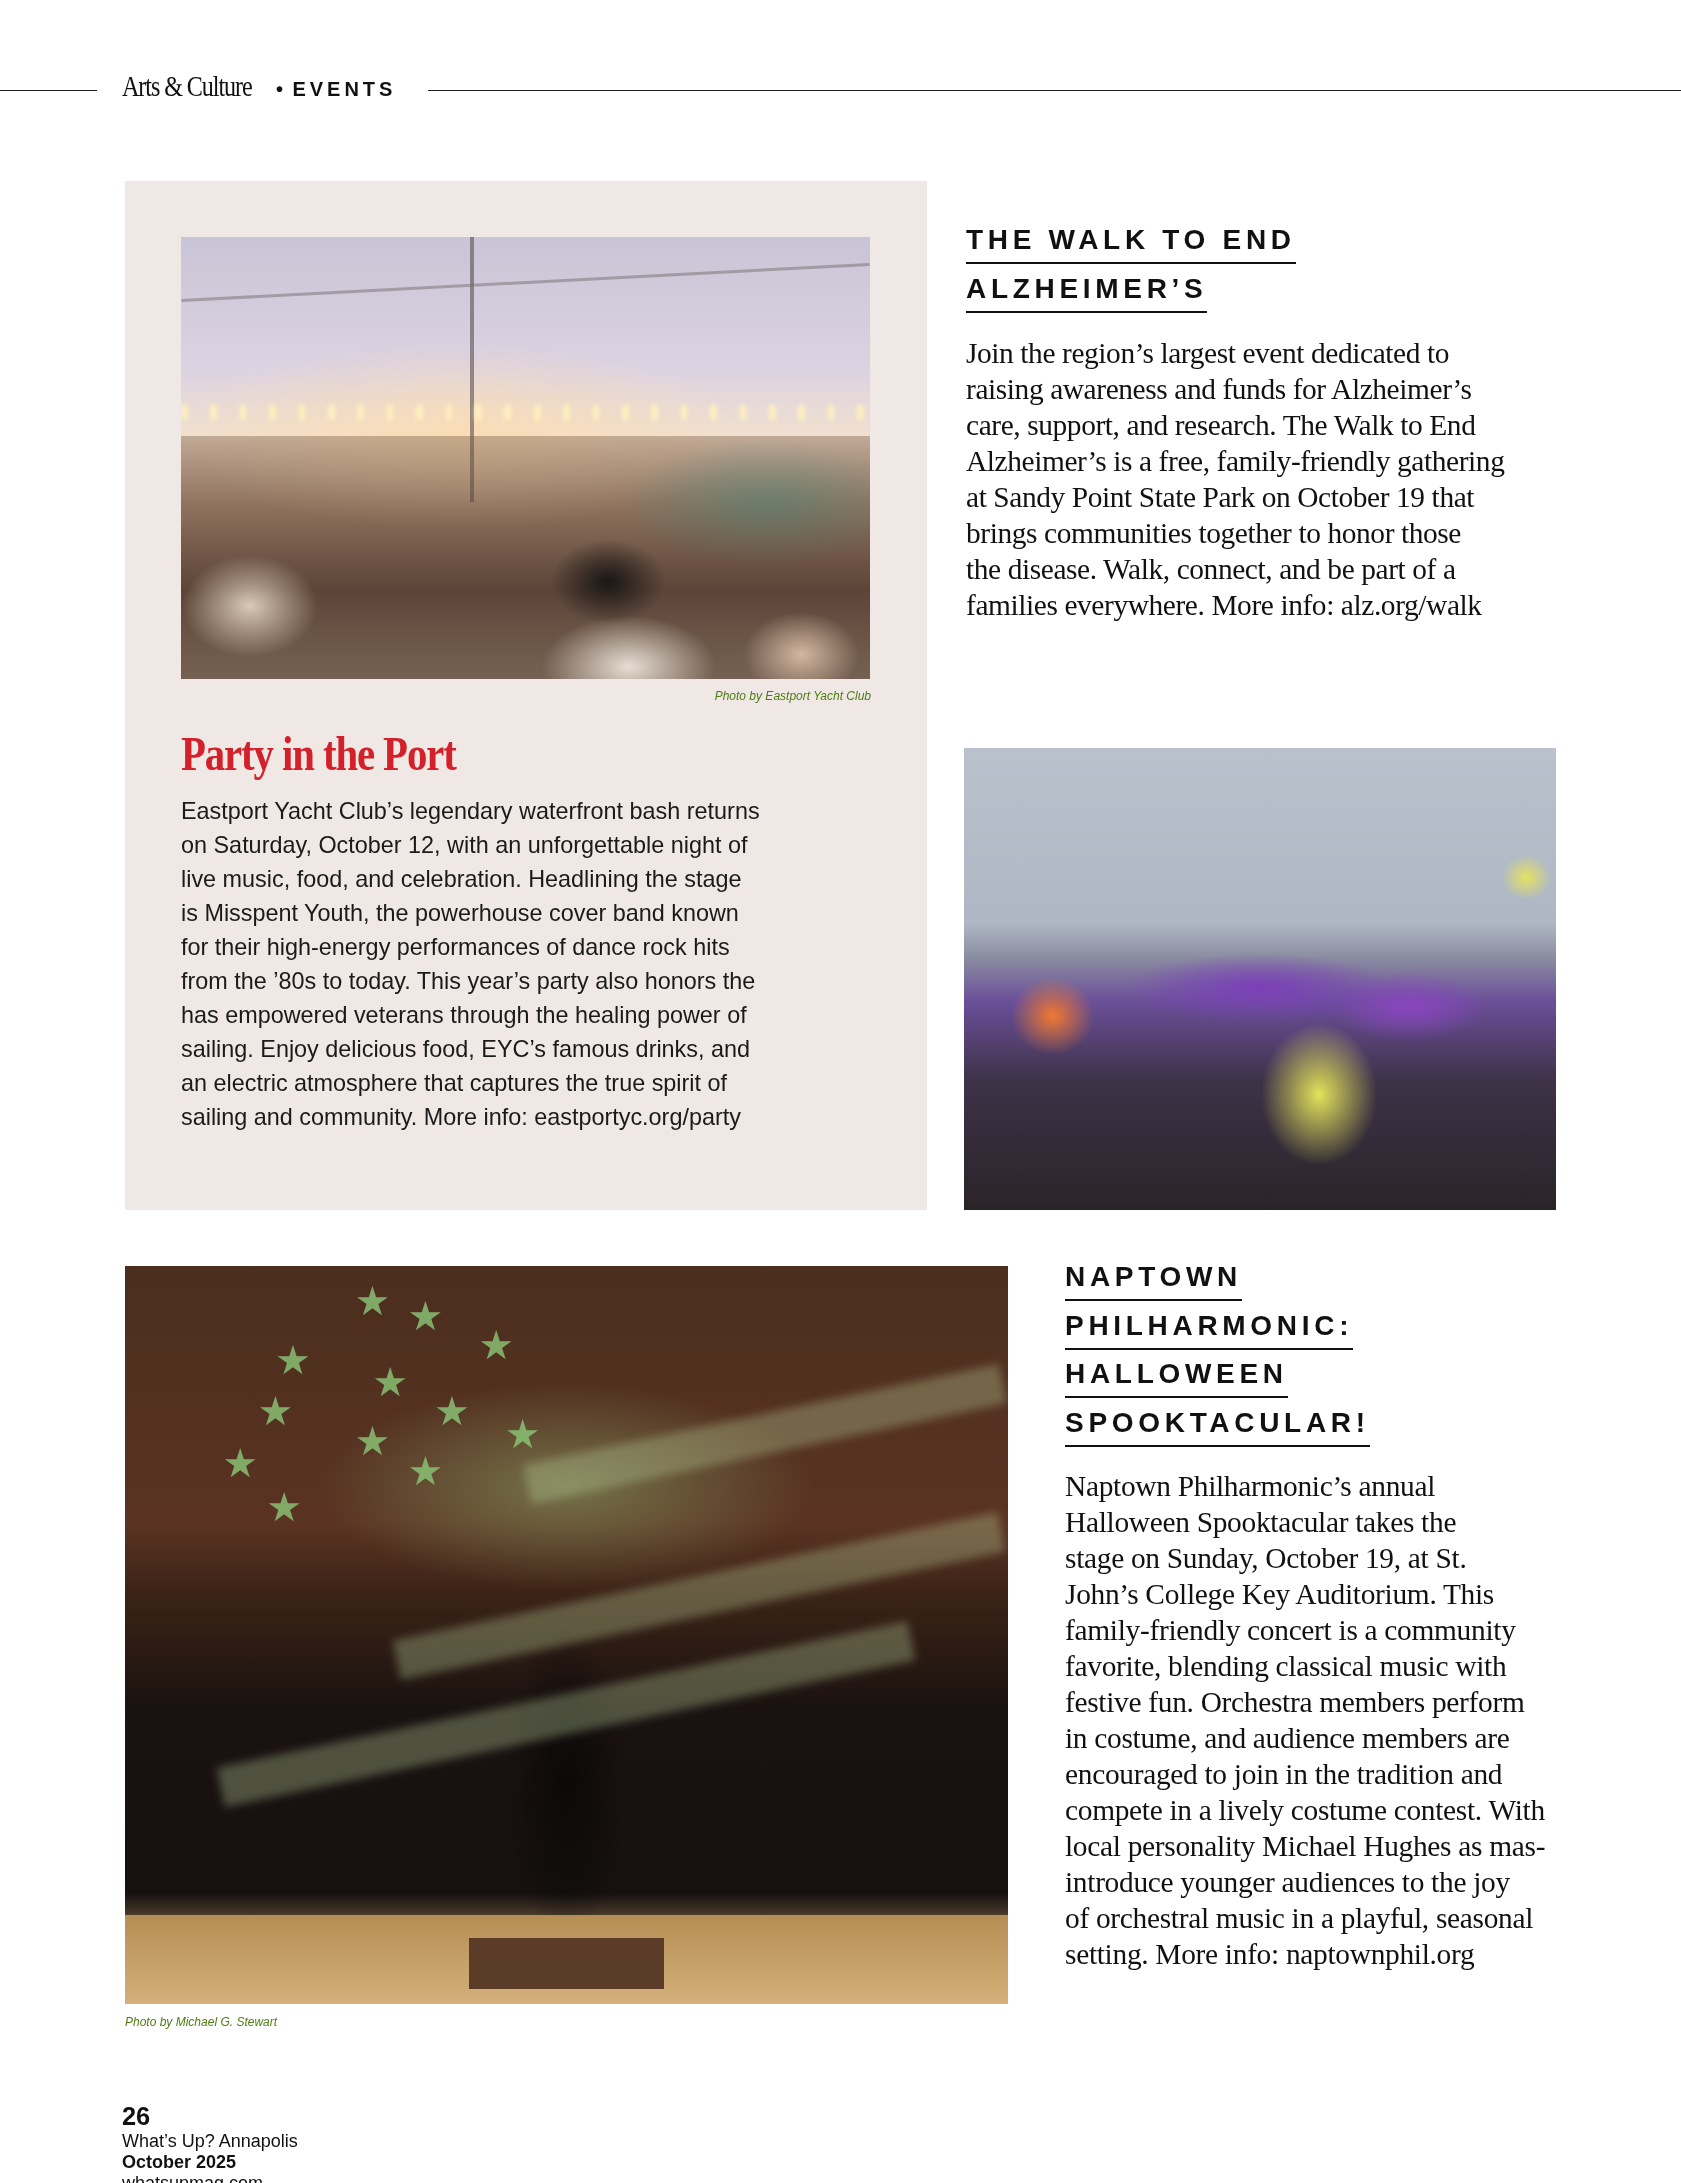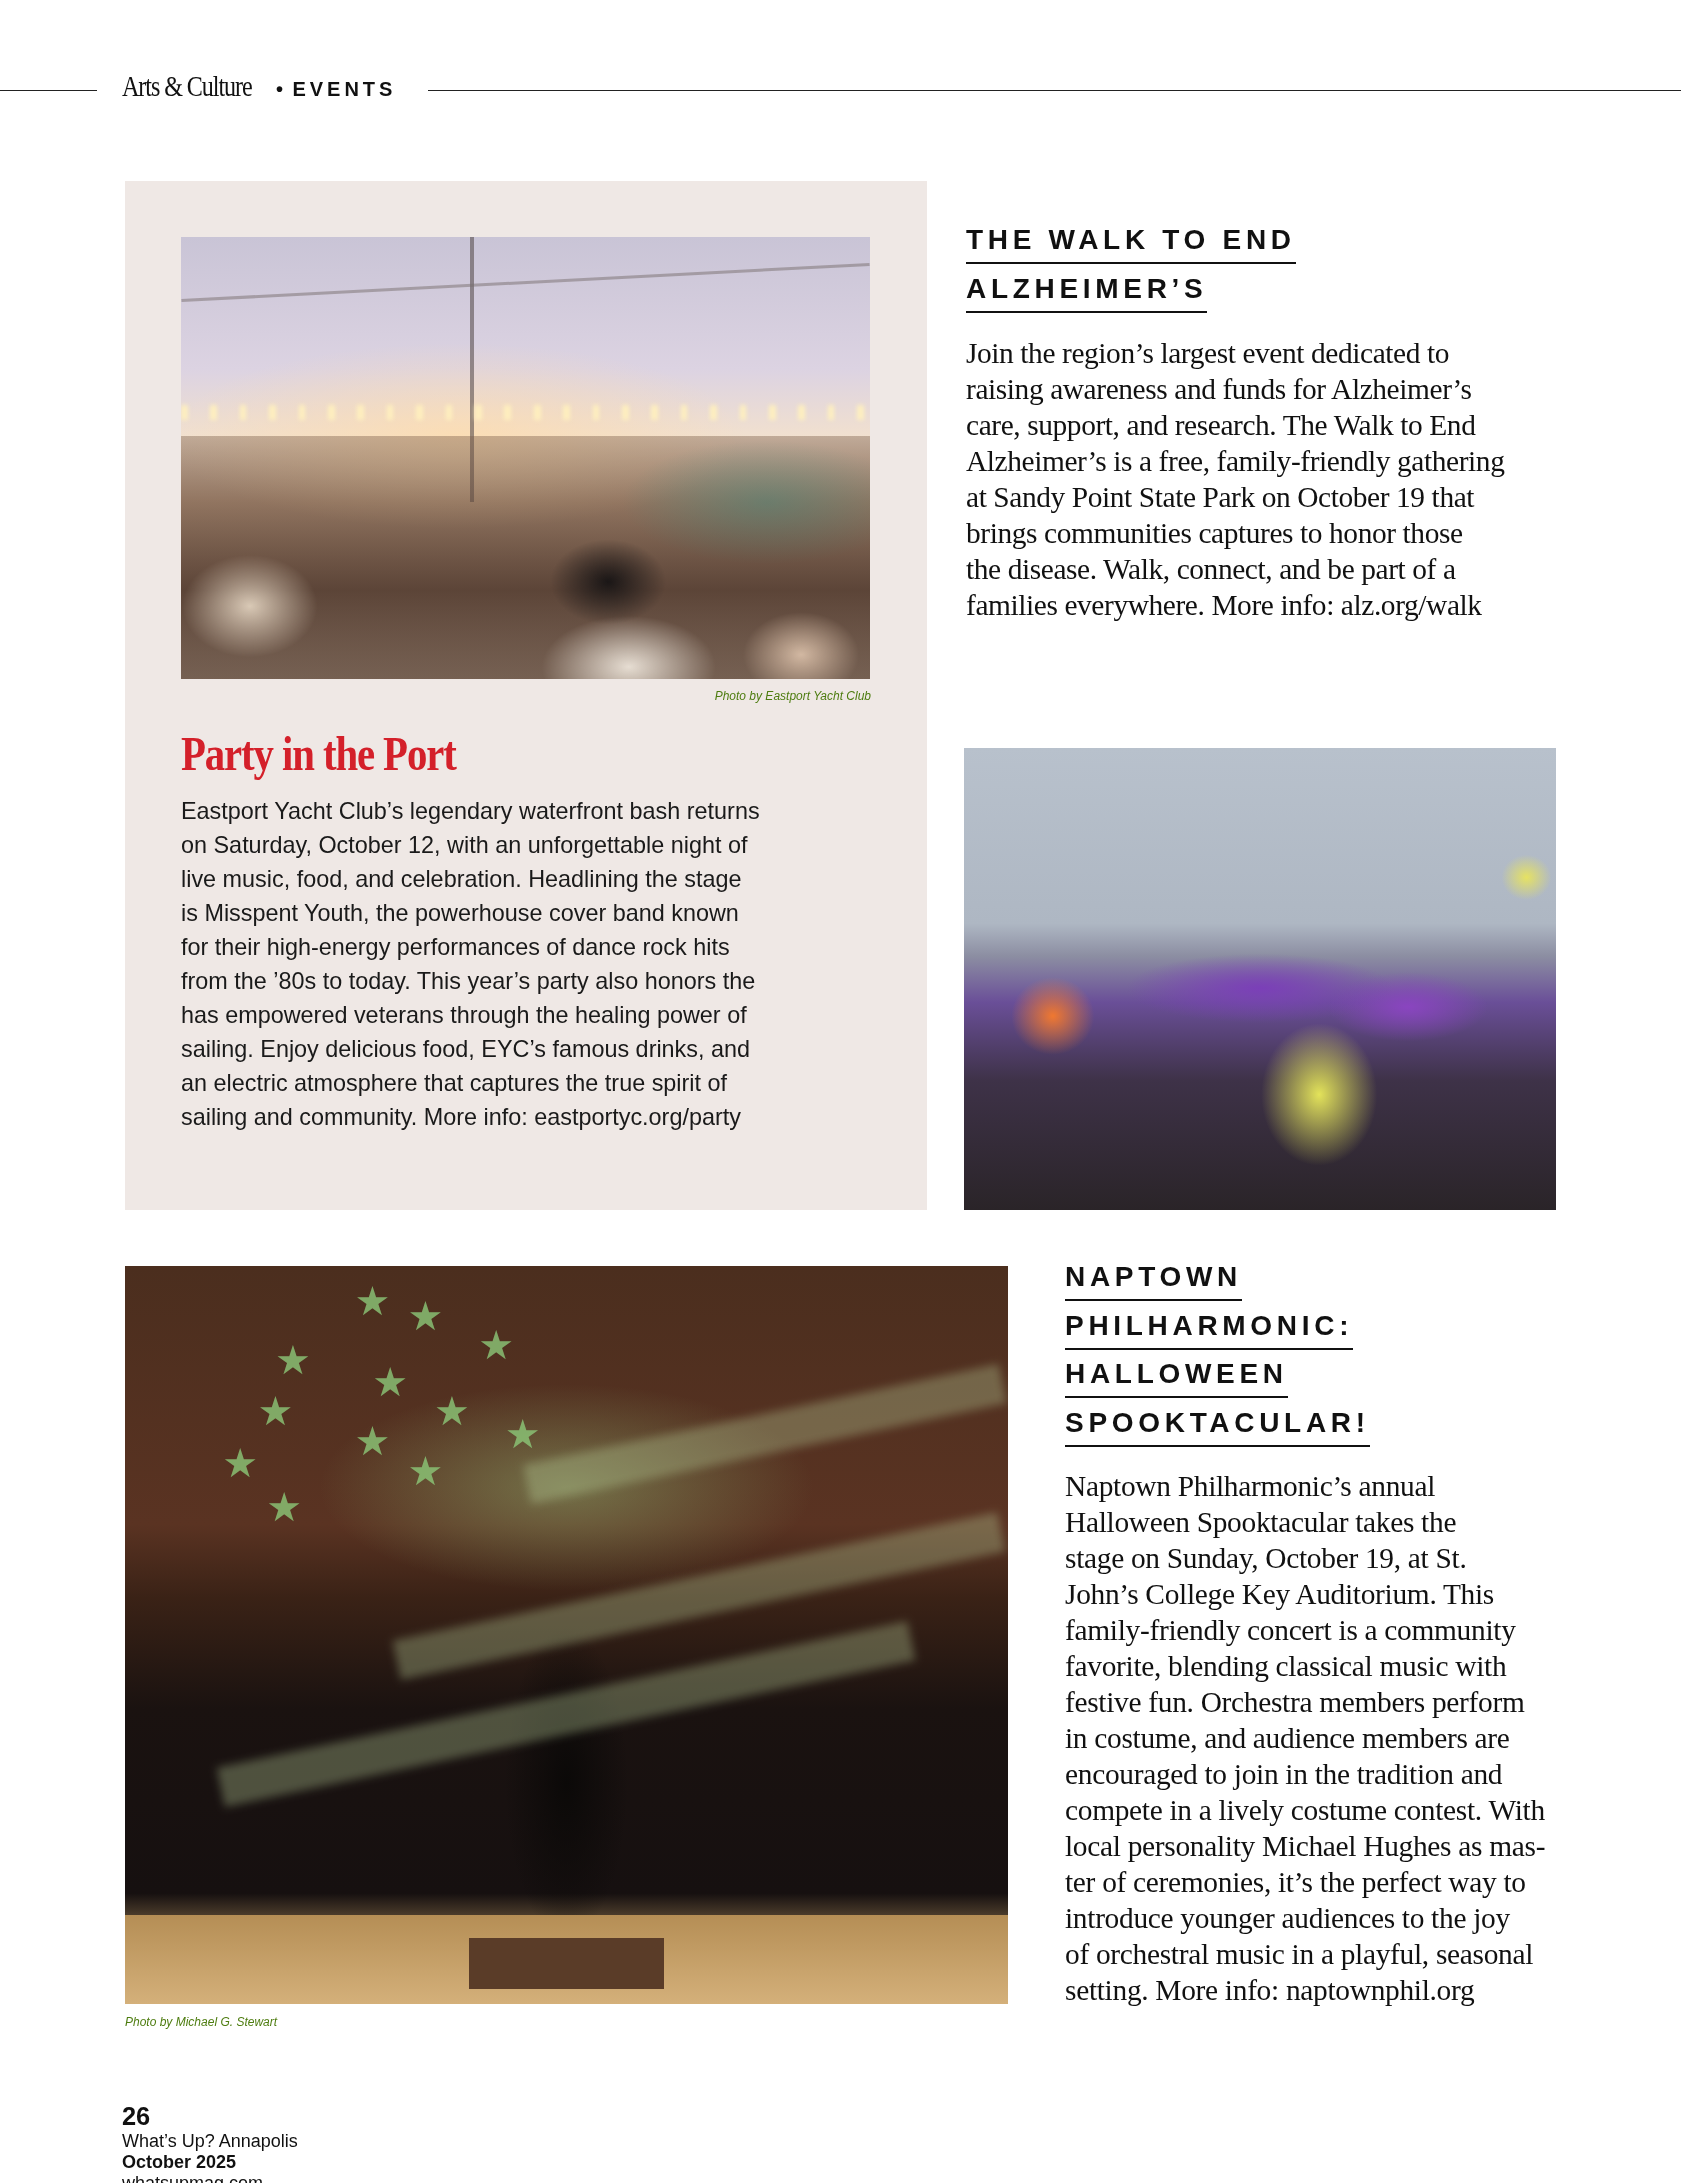--- a/index.html
+++ b/index.html
@@ -122,21 +122,21 @@
 <div class="abs walk-head">
   <div class="kicker-row"><span class="kicker">THE WALK TO END</span></div>
   <div class="kicker-row"><span class="kicker">ALZHEIMER’S</span></div>
 </div>
 <div class="abs walk-body">
   <span>Join the region’s largest event dedicated to</span>
   <span>raising awareness and funds for Alzheimer’s</span>
   <span>care, support, and research. The Walk to End</span>
   <span>Alzheimer’s is a free, family-friendly gathering</span>
   <span>at Sandy Point State Park on October 19 that</span>
-  <span>brings communities captures to honor those</span>
+  <span>brings communities together to honor those</span>
   <span>the disease. Walk, connect, and be part of a</span>
   <span>families everywhere. More info: alz.org/walk</span>
 </div>
 <div class="abs photo walk-photo" title="Crowd of walkers holding colorful paper flowers outdoors under a cloudy sky"></div>
 
 <div class="abs photo orch-photo" title="Orchestra performing with conductor in front of projected American flag">
   <div class="stripe" style="left:30%; top:42%; width:70%;"></div>
   <div class="stripe" style="left:45%; top:20%; width:55%;"></div>
   <div class="stripe" style="left:10%; top:58%; width:80%;"></div>
   <span class="star" style="left:26%; top:2%;">★</span>
@@ -167,21 +167,20 @@
   <span>Halloween Spooktacular takes the</span>
   <span>stage on Sunday, October 19, at St.</span>
   <span>John’s College Key Auditorium. This</span>
   <span>family-friendly concert is a community</span>
   <span>favorite, blending classical music with</span>
   <span>festive fun. Orchestra members perform</span>
   <span>in costume, and audience members are</span>
   <span>encouraged to join in the tradition and</span>
   <span>compete in a lively costume contest. With</span>
   <span>local personality Michael Hughes as mas-</span>
-  <span>ter of ceremonies, it’s the perfect way to</span>
   <span>introduce younger audiences to the joy</span>
   <span>of orchestral music in a playful, seasonal</span>
   <span>setting. More info: naptownphil.org</span>
 </div>
 
 <div class="abs footer">
   <span class="pg">26</span>
   <span class="mag">What’s Up? Annapolis</span>
   <span class="issue">October 2025</span>
   <span class="site">whatsupmag.com</span>

